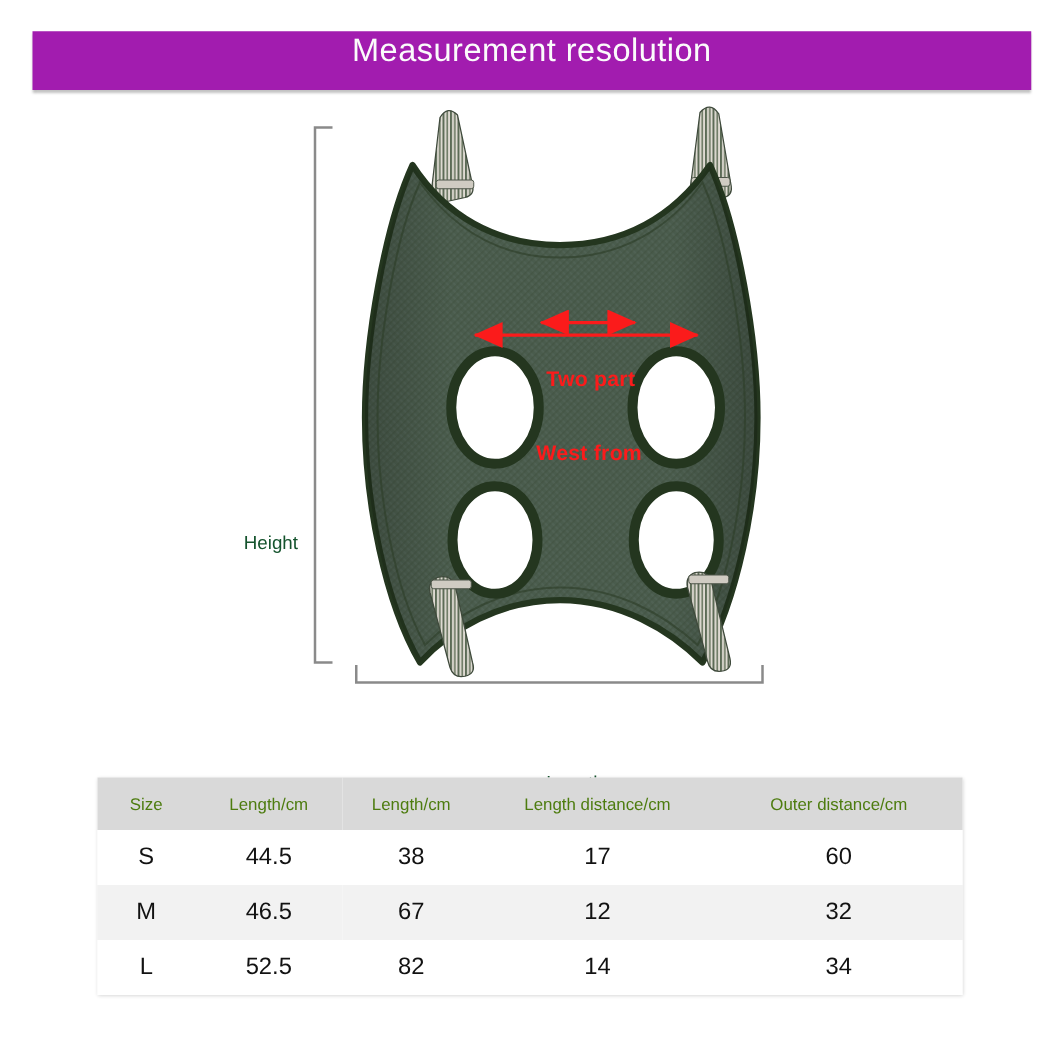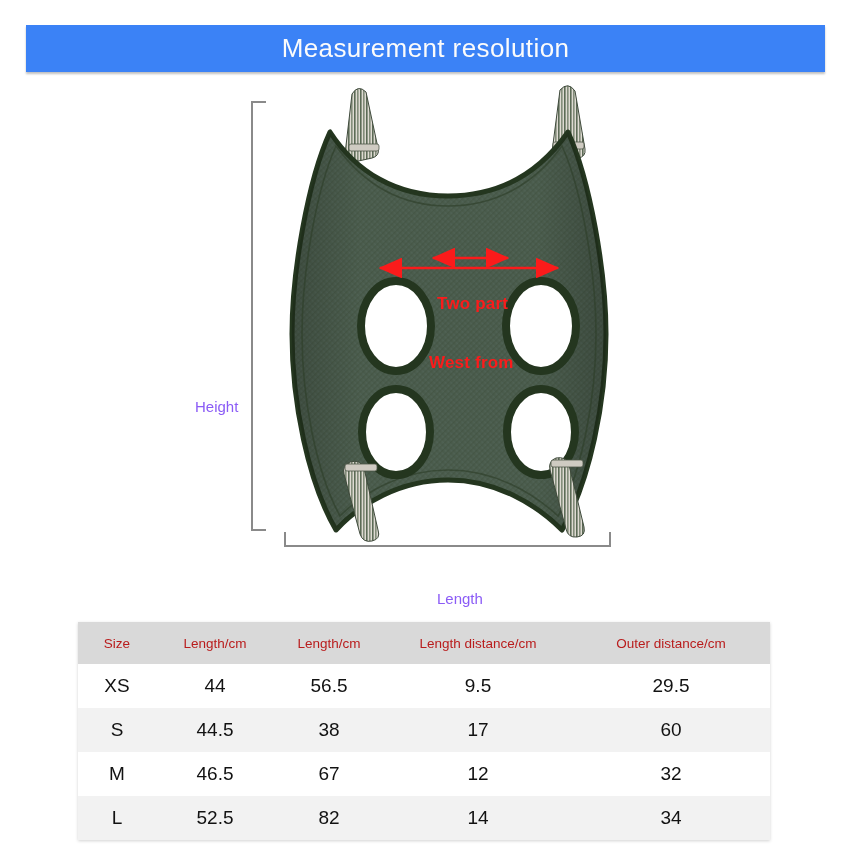--- a/index.html
+++ b/index.html
@@ -6,36 +6,36 @@
   body{
     width:850px;height:850px;
     background:#ffffff;
     font-family:"Liberation Sans","DejaVu Sans",sans-serif;
     position:relative;overflow:hidden;
   }
 
   
   #banner{
     position:absolute;left:26px;top:25px;width:799px;height:47px;
-    background:#3b82f6;
-    display:flex;align-items:center;justify-content:center;
+    background:#a21caf;
+    display:flex;align-items:flex-start;justify-content:center;
     box-shadow:0 2px 2px rgba(0,0,0,.25);
   }
   #banner-title{
     color:#fbfbfb;font-size:26px;letter-spacing:.4px;font-weight:400;
     white-space:nowrap;
   }
 
   
   #diagram{position:absolute;left:0;top:72px;width:850px;height:528px;}
   #diagram svg{display:block;}
 
   
   .dim-label{
-    position:absolute;font-size:15px;color:#8b5cf6;white-space:nowrap;
+    position:absolute;font-size:15px;color:#14532d;white-space:nowrap;margin-top:28px;
   }
   #height-label{left:195px;top:326px;}
   #length-label{left:437px;top:518px;}
 
   .red-label{
     position:absolute;color:#fb1b1b;font-size:17px;font-weight:700;
     white-space:nowrap;letter-spacing:.2px;
   }
   #twopart-label{left:437px;top:222px;}
   #westfrom-label{left:416px;top:281px;margin-left:13px;}
@@ -44,21 +44,21 @@
   #size-table{
     position:absolute;left:78px;top:622px;width:692px;
     border-collapse:collapse;
     box-shadow:0 1px 3px rgba(0,0,0,.18);
     background:#fff;
   }
   #size-table th,#size-table td{
     text-align:center;border:none;padding:0;
   }
   #size-table thead th{
-    background:#d9d9d9;color:#b91c1c;
+    background:#d9d9d9;color:#4d7c0f;
     font-size:13.5px;font-weight:400;height:42px;
   }
   #size-table tbody td{
     font-size:19px;color:#121212;height:44px;font-weight:400;
   }
   #size-table tbody tr:nth-child(odd){background:#ffffff;}
   #size-table tbody tr:nth-child(even){background:#f2f2f2;}
   .col-size{width:78px;}
   .col-length{width:118px;}
   .col-height{width:110px;}
@@ -191,27 +191,20 @@
     <tr>
       <th class="col-size">Size</th>
       <th class="col-length">Length/cm</th>
       <th class="col-height">Length/cm</th>
       <th class="col-medial">Length distance/cm</th>
       <th class="col-outer">Outer distance/cm</th>
     </tr>
   </thead>
   <tbody>
     <tr>
-      <td>XS</td>
-      <td>44</td>
-      <td>56.5</td>
-      <td>9.5</td>
-      <td>29.5</td>
-    </tr>
-    <tr>
       <td>S</td>
       <td>44.5</td>
       <td>38</td>
       <td>17</td>
       <td>60</td>
     </tr>
     <tr>
       <td>M</td>
       <td>46.5</td>
       <td>67</td>

